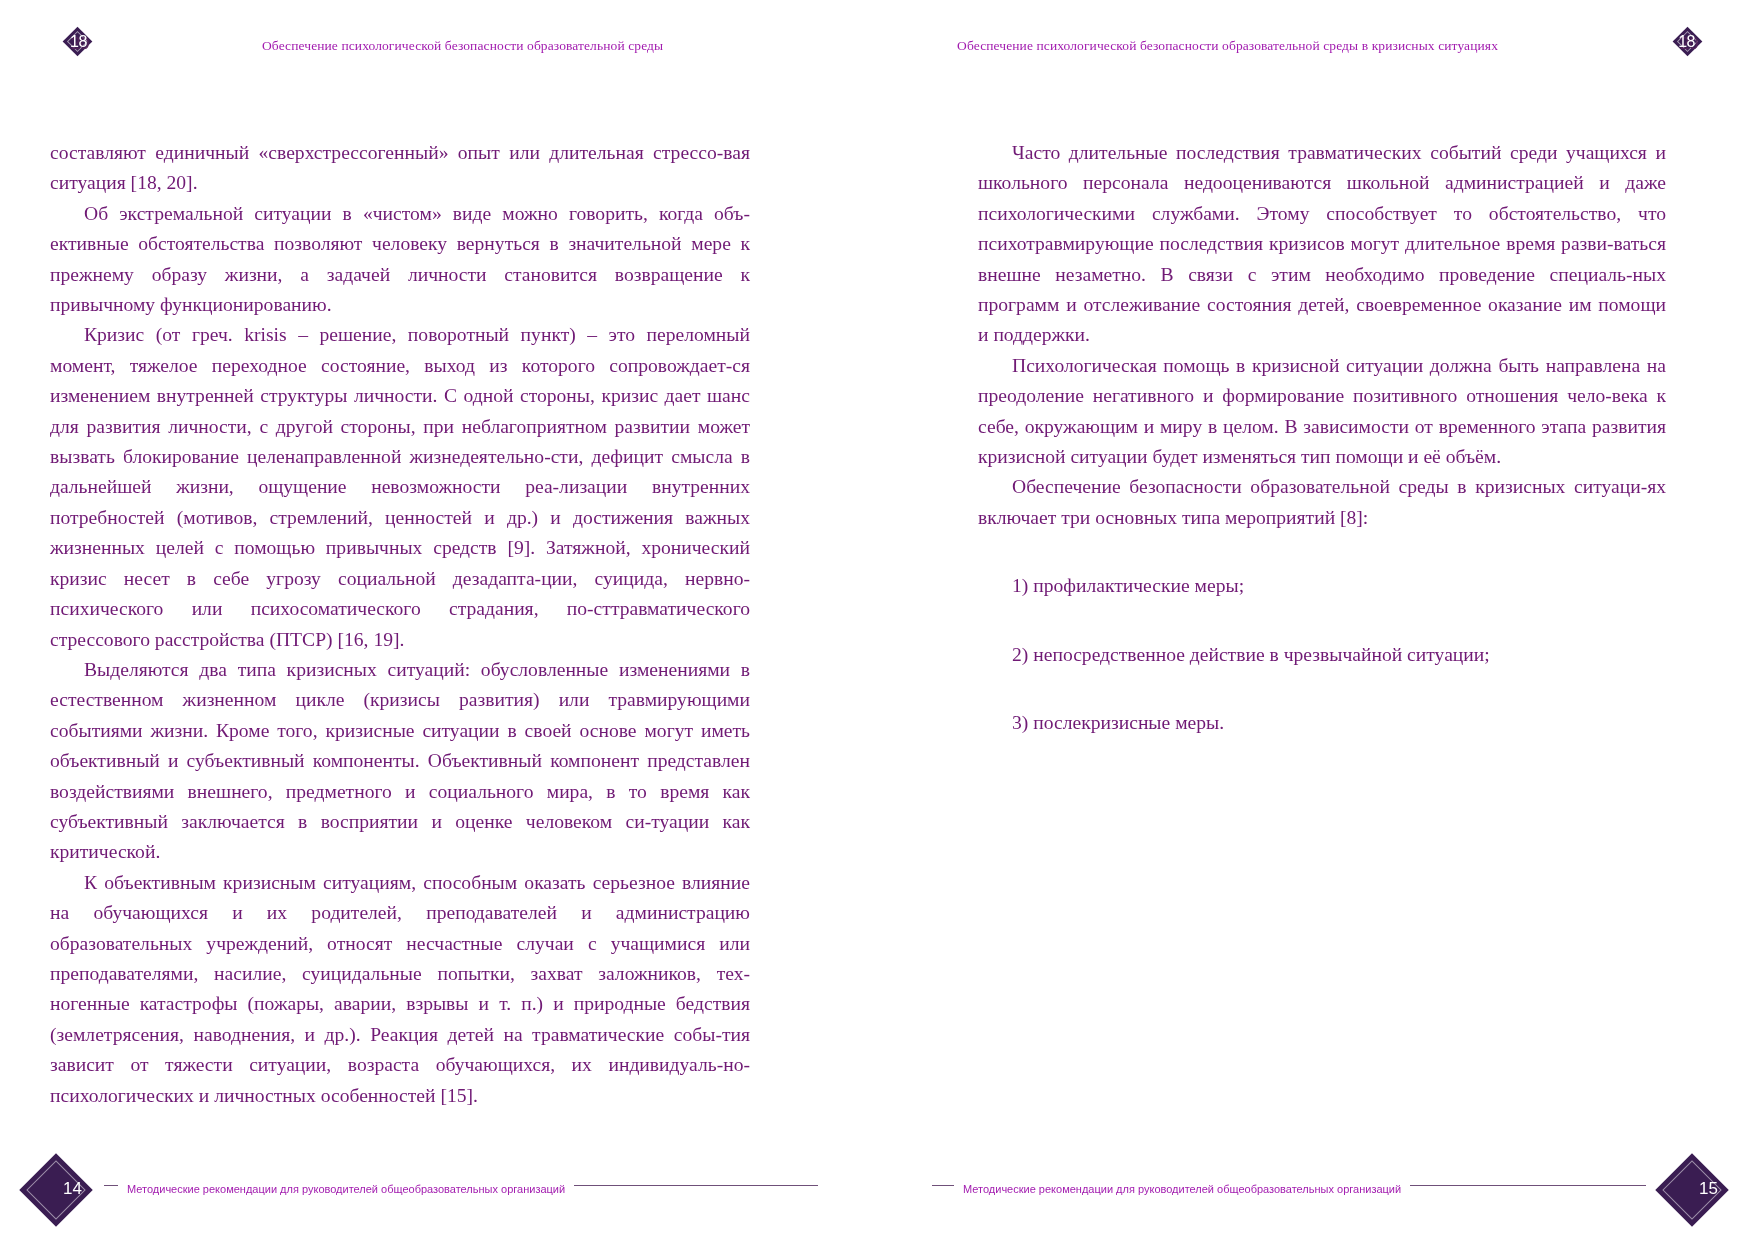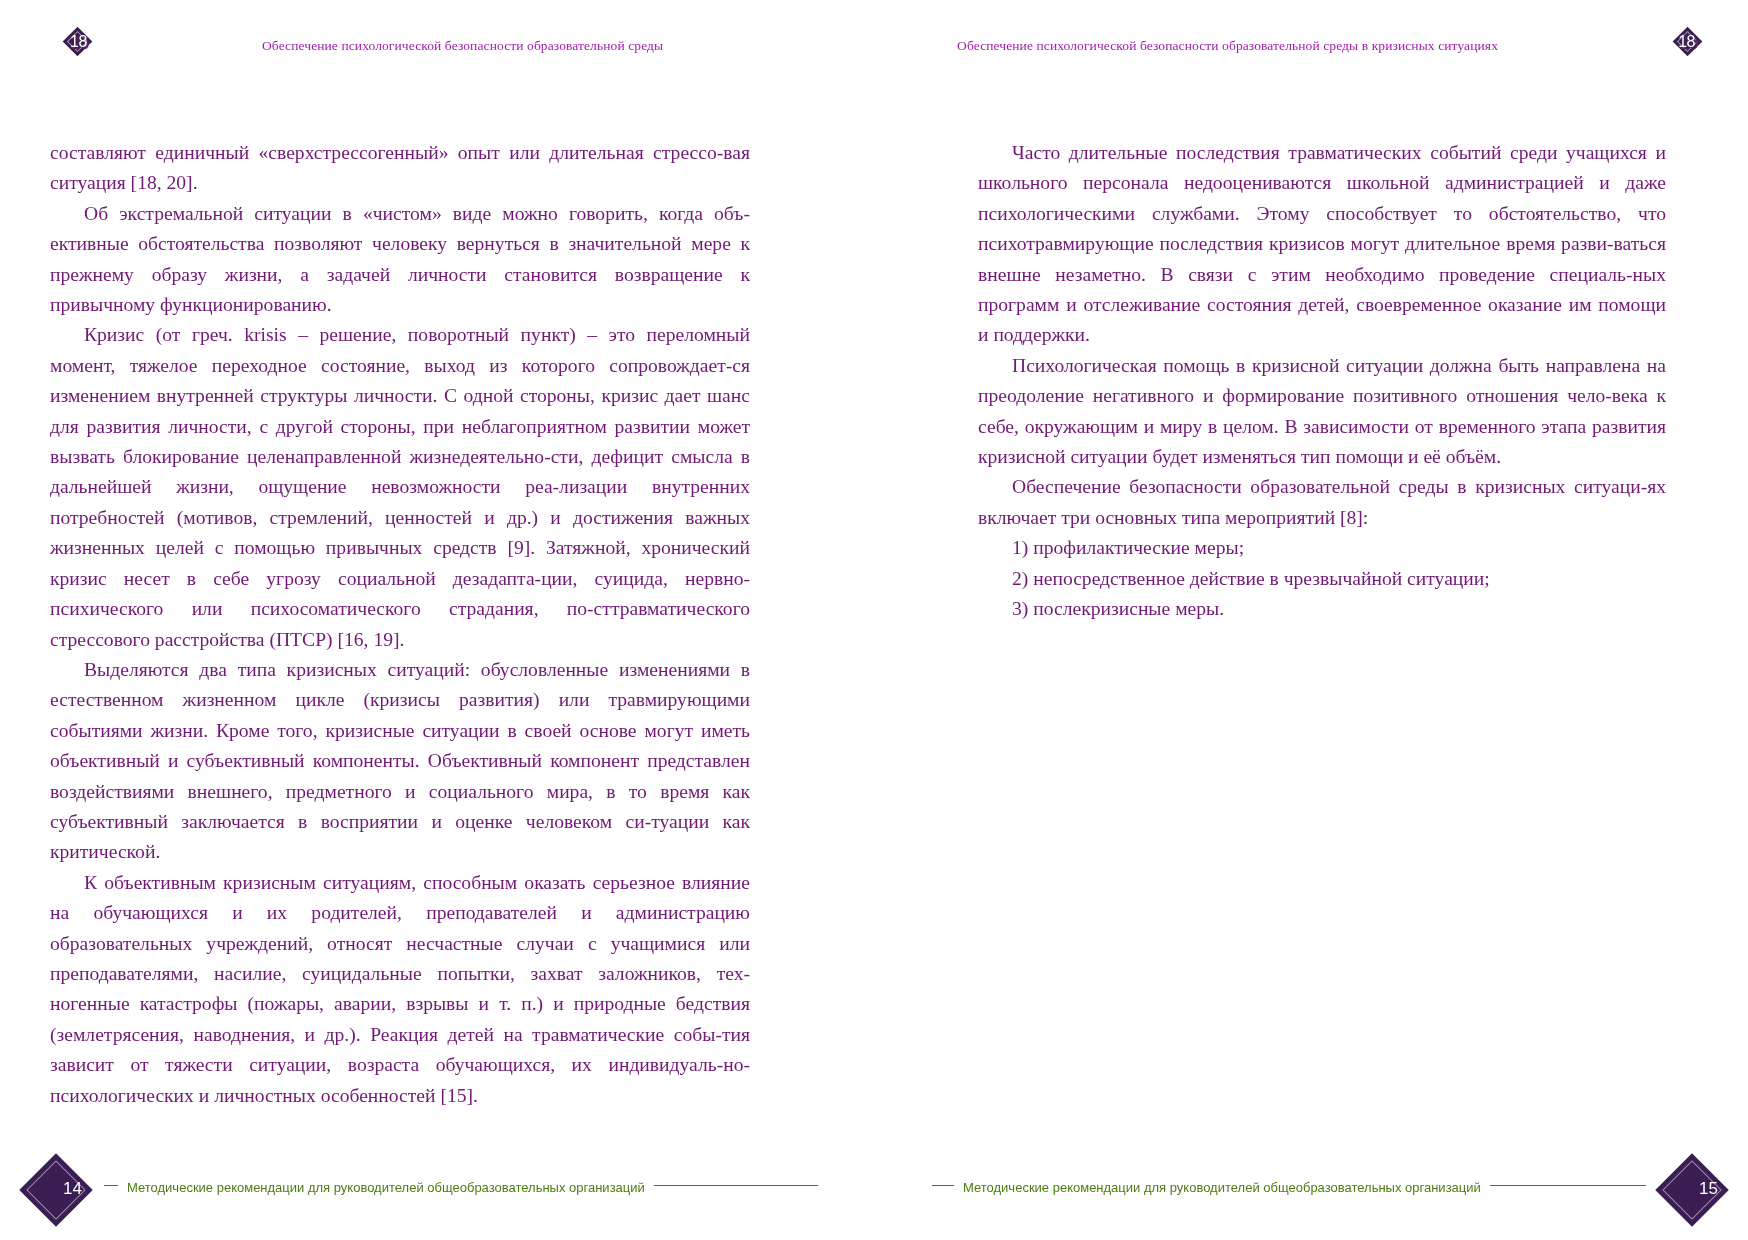--- a/index.html
+++ b/index.html
@@ -109,42 +109,43 @@
 
   .col p {
     margin: 0;
     text-indent: 34px;
   }
   .col p.noindent {
     text-indent: 0;
   }
   .col p.listitem {
     text-indent: 34px;
+    margin-top: 38px;
   }
 
   
   .footer {
     position: absolute;
     bottom: 0;
     left: 0;
     right: 0;
     height: 118px;
   }
   .footer-line {
     position: absolute;
     bottom: 54px;
     height: 1px;
     background: #6f5079;
   }
   .footer-text {
     position: absolute;
     bottom: 45px;
     font-family: "Liberation Sans", sans-serif;
-    font-size: 13px;
-    color: #4d7c0f;
+    font-size: 11px;
+    color: #a21caf;
     white-space: nowrap;
     background: #ffffff;
     padding: 0 9px;
   }
   .footnum {
     position: absolute;
     bottom: 24px;
     width: 52px;
     height: 52px;
     background: #3a1d52;

